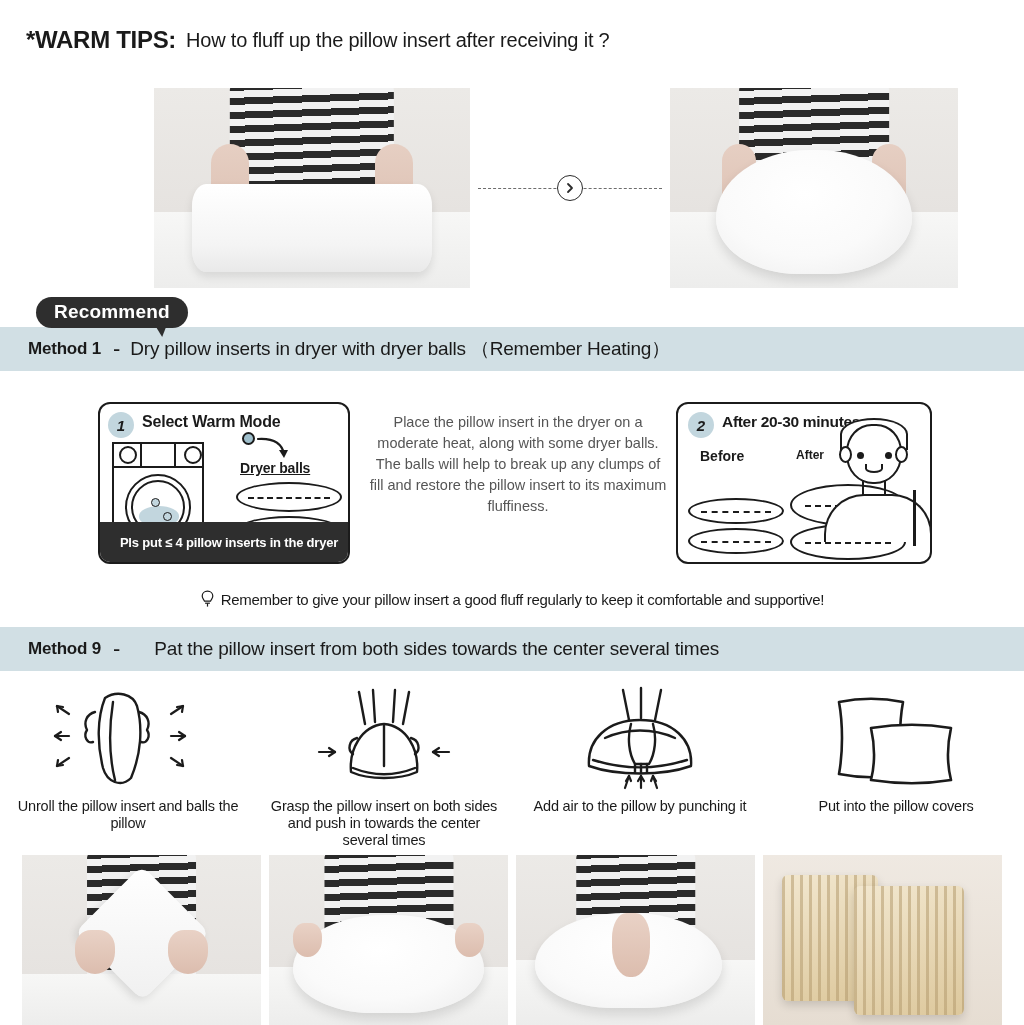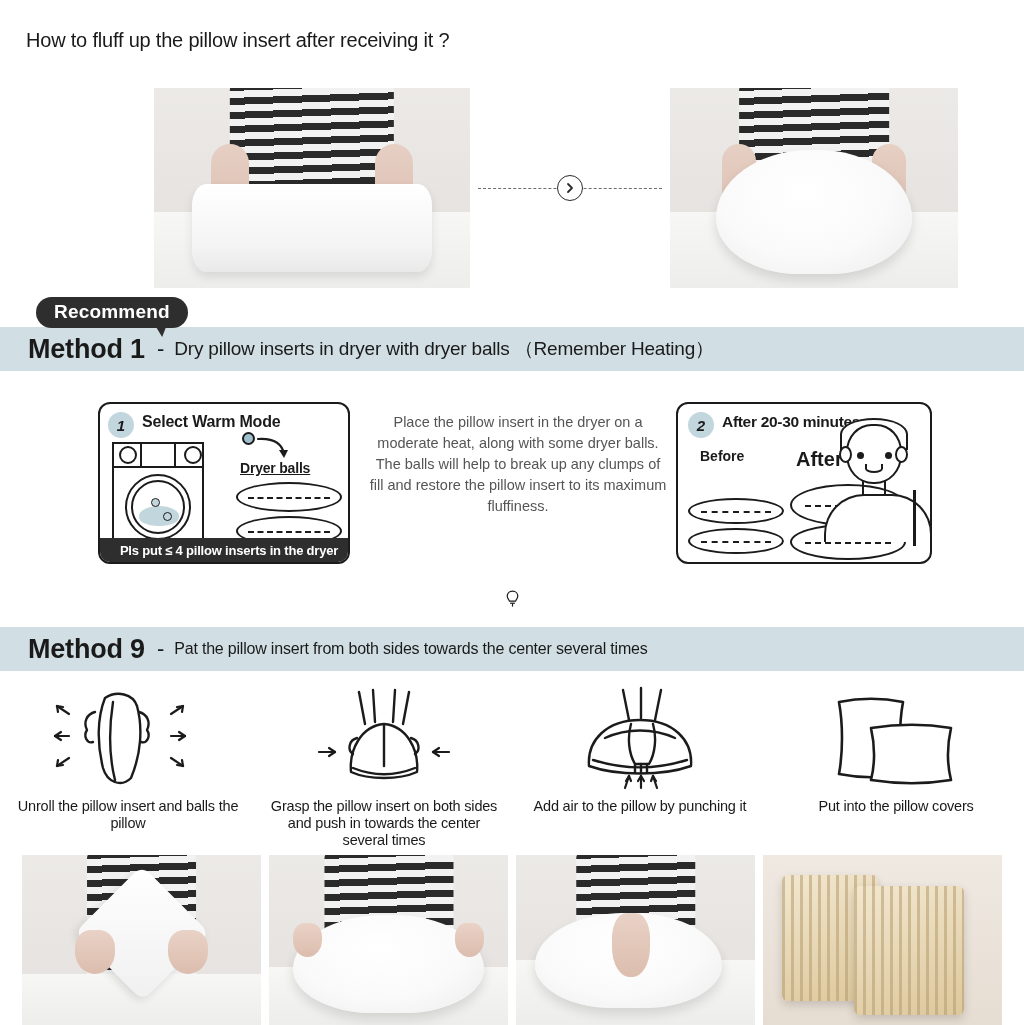--- a/index.html
+++ b/index.html
@@ -116,25 +116,25 @@
 
   
   .banner {
     position:absolute; left:0; width:1024px;
     display:flex; align-items:center; padding-left:28px; gap:0;
   }
   .banner-1 { top:327px; height:44px; }
   .banner-2 { top:627px; height:44px; }
   .banner-bg { position:absolute; inset:0; }
   .banner .m-title {
-    position:relative; font-size:27px; font-weight:bold; letter-spacing:-0.2px; white-space:nowrap;
+    position:relative; font-size:17px; font-weight:bold; letter-spacing:-0.2px; white-space:nowrap;
   }
   .banner .m-dash { position:relative; font-size:22px; margin:0 10px 0 12px; }
   .banner .m-sub  { position:relative; font-size:19px; letter-spacing:-0.2px; white-space:nowrap; }
-  .banner-2 .m-sub { font-size:16px; }
+  .banner-2 .m-sub { font-size:19px;margin-left:24px; }
 
   
   .m1-body { position:absolute; left:0; top:380px; width:1024px; height:240px; }
 
   .dryer-card {
     position:absolute; left:98px; top:22px; width:252px; height:162px;
     border:2.5px solid #1b1b1b; border-radius:12px; background:#fff; overflow:hidden;
   }
   .step-badge {
     position:absolute; width:26px; height:26px; border-radius:50%;
@@ -157,38 +157,38 @@
   .ball-big { position:absolute; left:142px; top:28px; width:13px; height:13px; border-radius:50%; background:#9fbfcc; border:2px solid #1b1b1b; }
   .ball-arrow { position:absolute; left:156px; top:32px; }
   .stack-p {
     position:absolute; right:6px; width:106px; height:30px;
     border:2.5px solid #1b1b1b; border-radius:50%/50%; background:#fff;
   }
   .stack-p.p1 { top:78px; }
   .stack-p.p2 { top:112px; }
   .stack-p .dl { position:absolute; left:10px; right:10px; top:50%; border-top:2.2px dashed #1b1b1b; }
   .dryer-foot {
-    position:absolute; left:0; right:0; bottom:0; height:24px;
+    position:absolute; left:0; right:0; bottom:0; height:40px;
     background:#2e2e2e; color:#fff; font-size:13px; font-weight:bold;
     display:flex; align-items:center; justify-content:center; letter-spacing:-0.2px;padding-left:10px;
   }
 
   .m1-para {
     position:absolute; left:368px; top:32px; width:300px;
     font-size:14.5px; line-height:21px; color:#555; text-align:center;
   }
 
   .after-card {
     position:absolute; left:676px; top:22px; width:256px; height:162px;
     border:2.5px solid #1b1b1b; border-radius:12px; background:#fff; overflow:hidden;
   }
   .after-card .step-badge { left:10px; top:8px; }
   .after-title { position:absolute; left:44px; top:9px; font-size:15.5px; font-weight:bold; letter-spacing:-0.3px; }
   .lbl-before { position:absolute; left:22px; top:44px; font-size:14px; font-weight:bold; }
-  .lbl-after  { position:absolute; left:118px; top:44px; font-size:20px; font-weight:bold; }
+  .lbl-after  { position:absolute; left:118px; top:44px; font-size:12px; font-weight:bold; }
   .pill-o { position:absolute; border:2.2px solid #1b1b1b; background:#fff; }
   .pill-o .dl { position:absolute; left:12%; right:12%; top:50%; border-top:2px dashed #1b1b1b; }
   .pb1 { left:10px; top:94px; width:96px; height:26px; border-radius:50%/50%; }
   .pb2 { left:10px; top:124px; width:96px; height:26px; border-radius:50%/50%; }
   .pa1 { left:112px; top:80px; width:116px; height:42px; border-radius:50%/50%; }
   .pa2 { left:112px; top:120px; width:116px; height:36px; border-radius:50%/50%; }
   .person { position:absolute; right:6px; top:18px; width:92px; height:110px; }
   .person .head { position:absolute; left:14px; top:2px; width:56px; height:60px; border:2.5px solid #1b1b1b; border-radius:46% 46% 48% 48%; background:#fff; }
   .person .hair { position:absolute; left:8px; top:-4px; width:68px; height:32px; border:2.5px solid #1b1b1b; border-bottom:none; border-radius:50% 50% 0 0; background:#fff; }
   .person .ear { position:absolute; top:24px; width:13px; height:17px; border:2.3px solid #1b1b1b; border-radius:50%; background:#fff; }
@@ -229,20 +229,21 @@
   }
   .cushion.c1 { left:8%; top:12%; width:40%; height:74%; }
   .cushion.c2 { left:38%; top:18%; width:46%; height:76%; }
 
   svg.art { display:block; }
 </style>
 </head>
 <body>
 
 <div class="header">
+  <span class="warm">*WARM TIPS:</span>
   <span class="q">How to fluff up the pillow insert after receiving it ?</span>
 </div>
 
 <div class="photo-row">
 
   <div class="photo photo-a">
     <div class="scene">
       <div class="wall"></div>
       <div class="torso"></div>
       <div class="arm l"></div>
@@ -364,20 +365,21 @@
   </div>
 
 </div>
 
 <div class="reminder">
   <svg width="15" height="18" viewBox="0 0 15 18" class="art">
     <path d="M7.5,1.2 C4.3,1.2 2.2,3.4 2.2,6.1 C2.2,8.2 3.8,9.6 4.5,11.2 L10.5,11.2 C11.2,9.6 12.8,8.2 12.8,6.1 C12.8,3.4 10.7,1.2 7.5,1.2 Z" fill="none" stroke="#1b1b1b" stroke-width="1.2"></path>
     <line x1="5.1" y1="13.2" x2="9.9" y2="13.2" stroke="#1b1b1b" stroke-width="1.2"></line>
     <line x1="7.5" y1="13.2" x2="7.5" y2="16.6" stroke="#1b1b1b" stroke-width="1.2"></line>
   </svg>
+  <span>Remember to give your pillow insert a good fluff regularly to keep it comfortable and supportive!</span>
 </div>
 
 <div class="banner banner-2">
   <div class="banner-bg" style="background:#d1dfe4"></div>
   <span class="m-title">Method 9</span>
   <span class="m-dash">-</span>
   <span class="m-sub">Pat the pillow insert from both sides towards the center several times</span>
 </div>
 
 <div class="m2-art">

